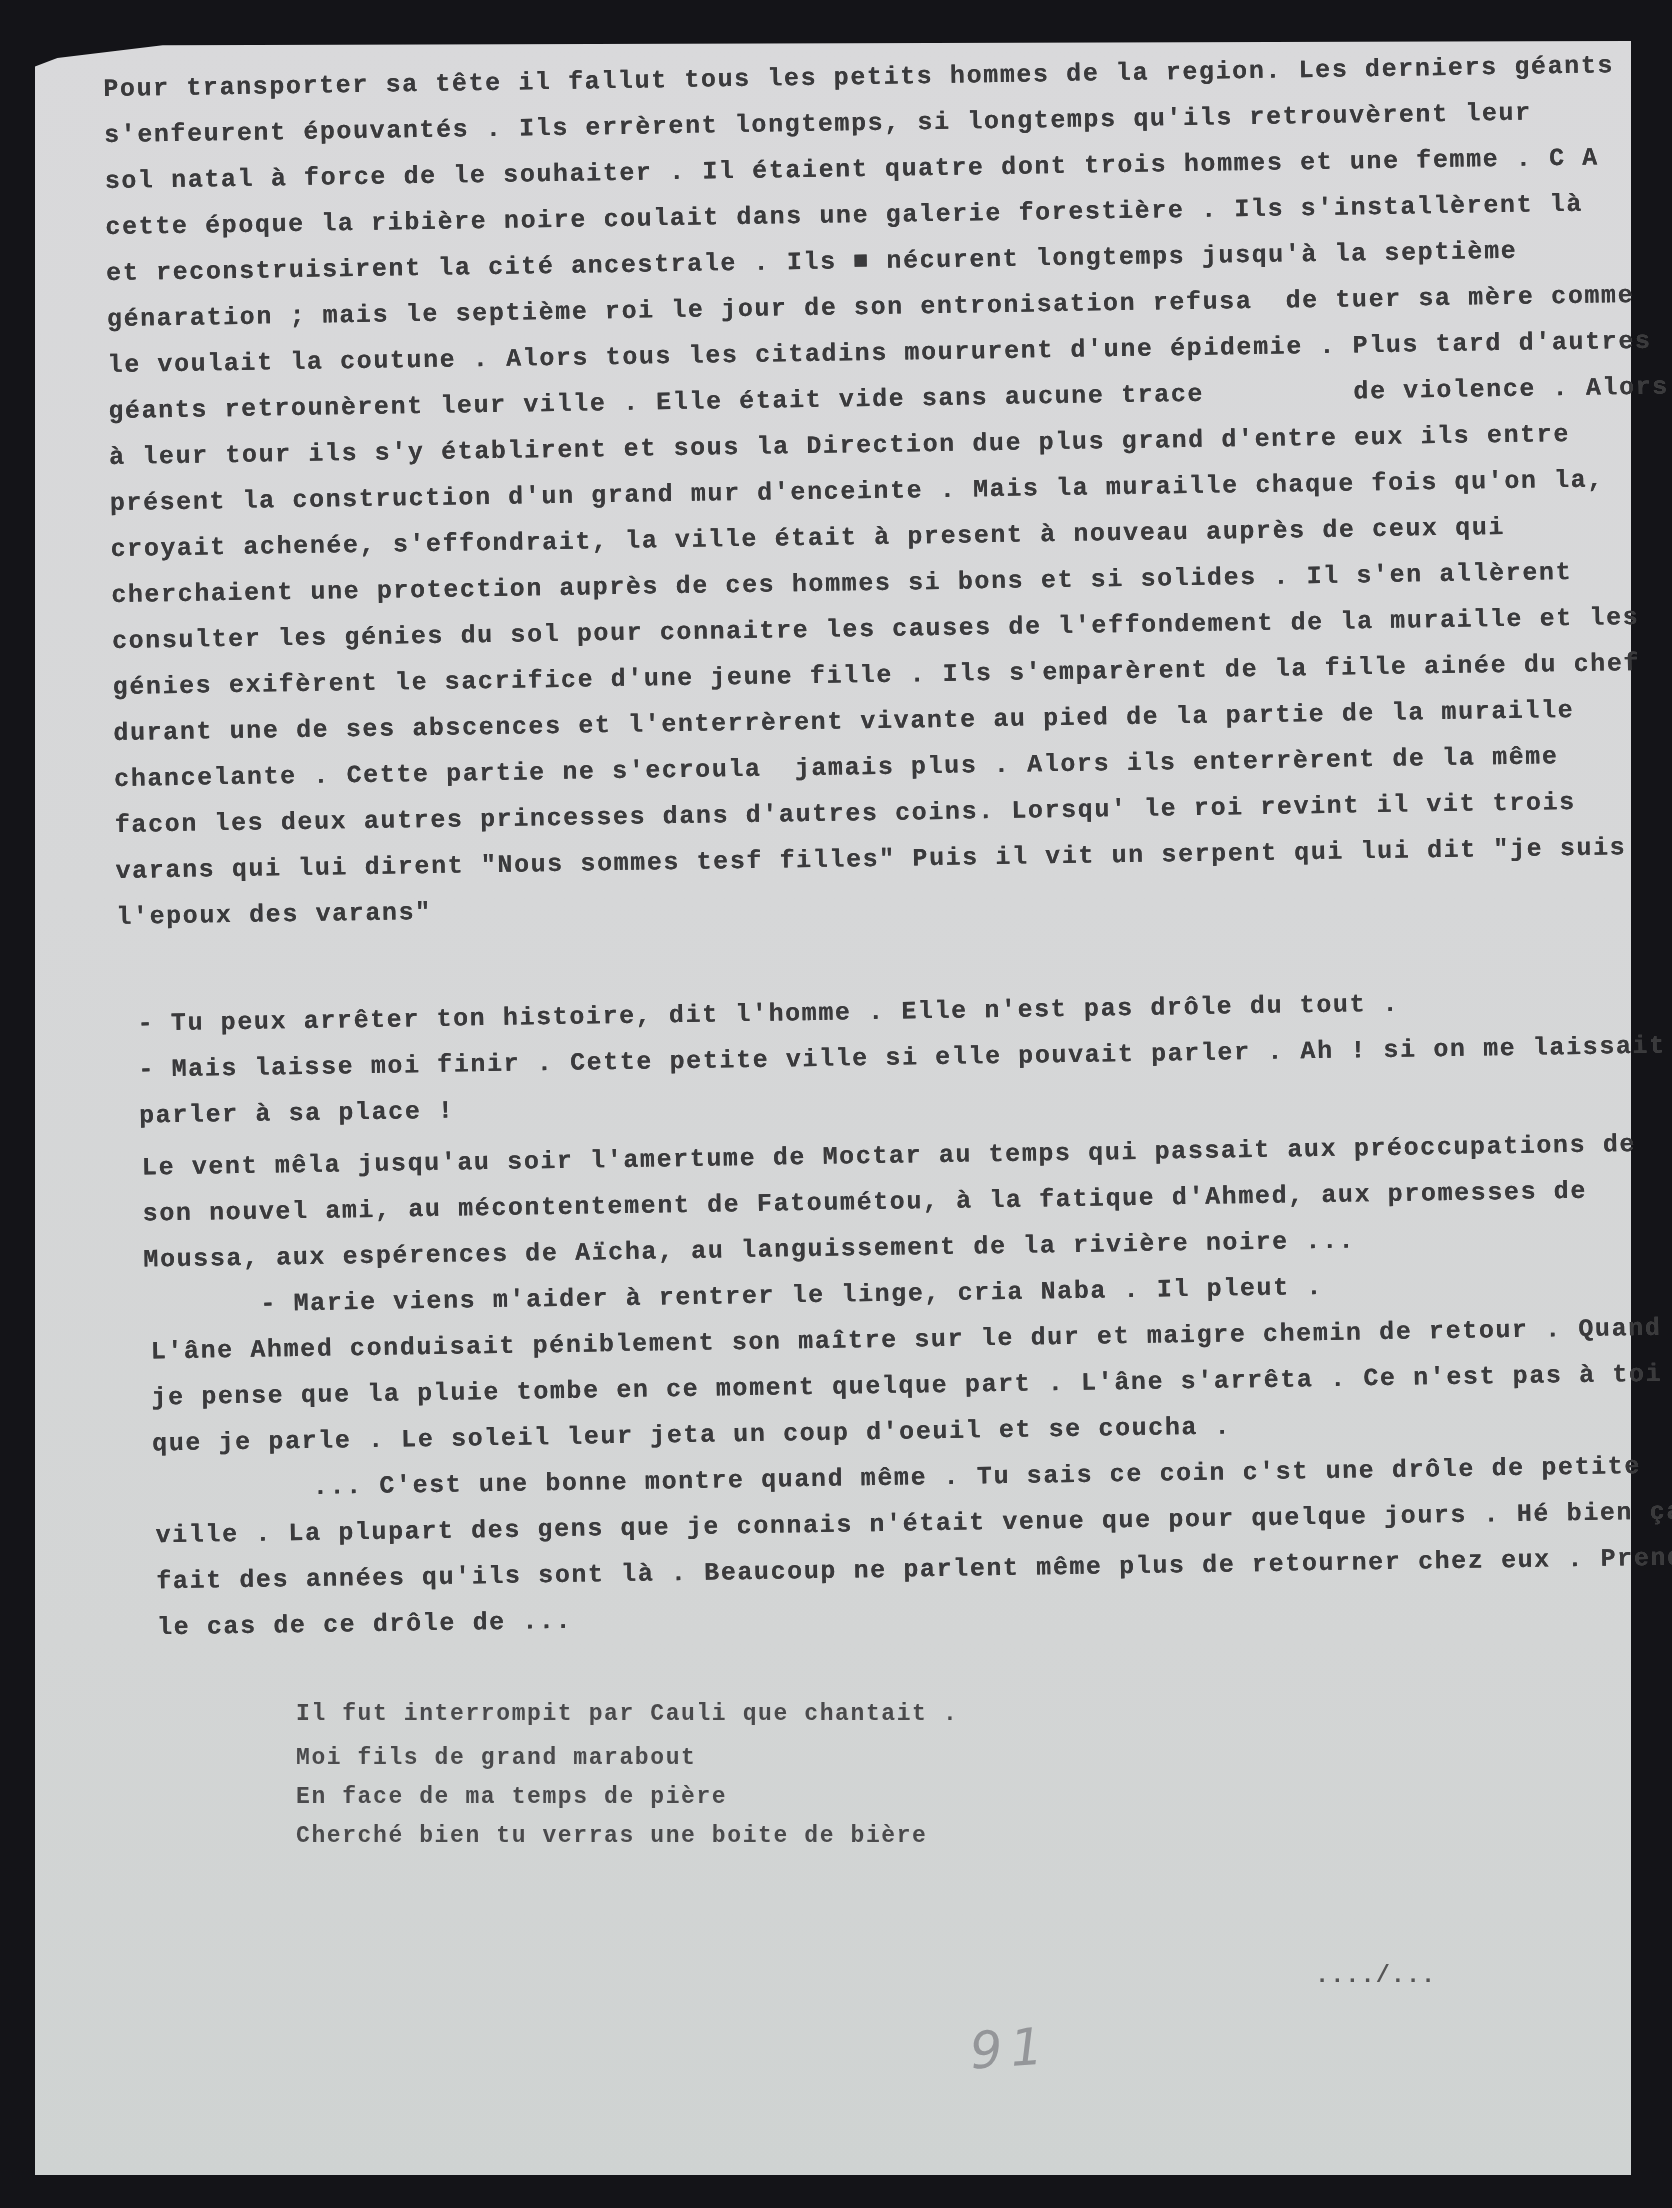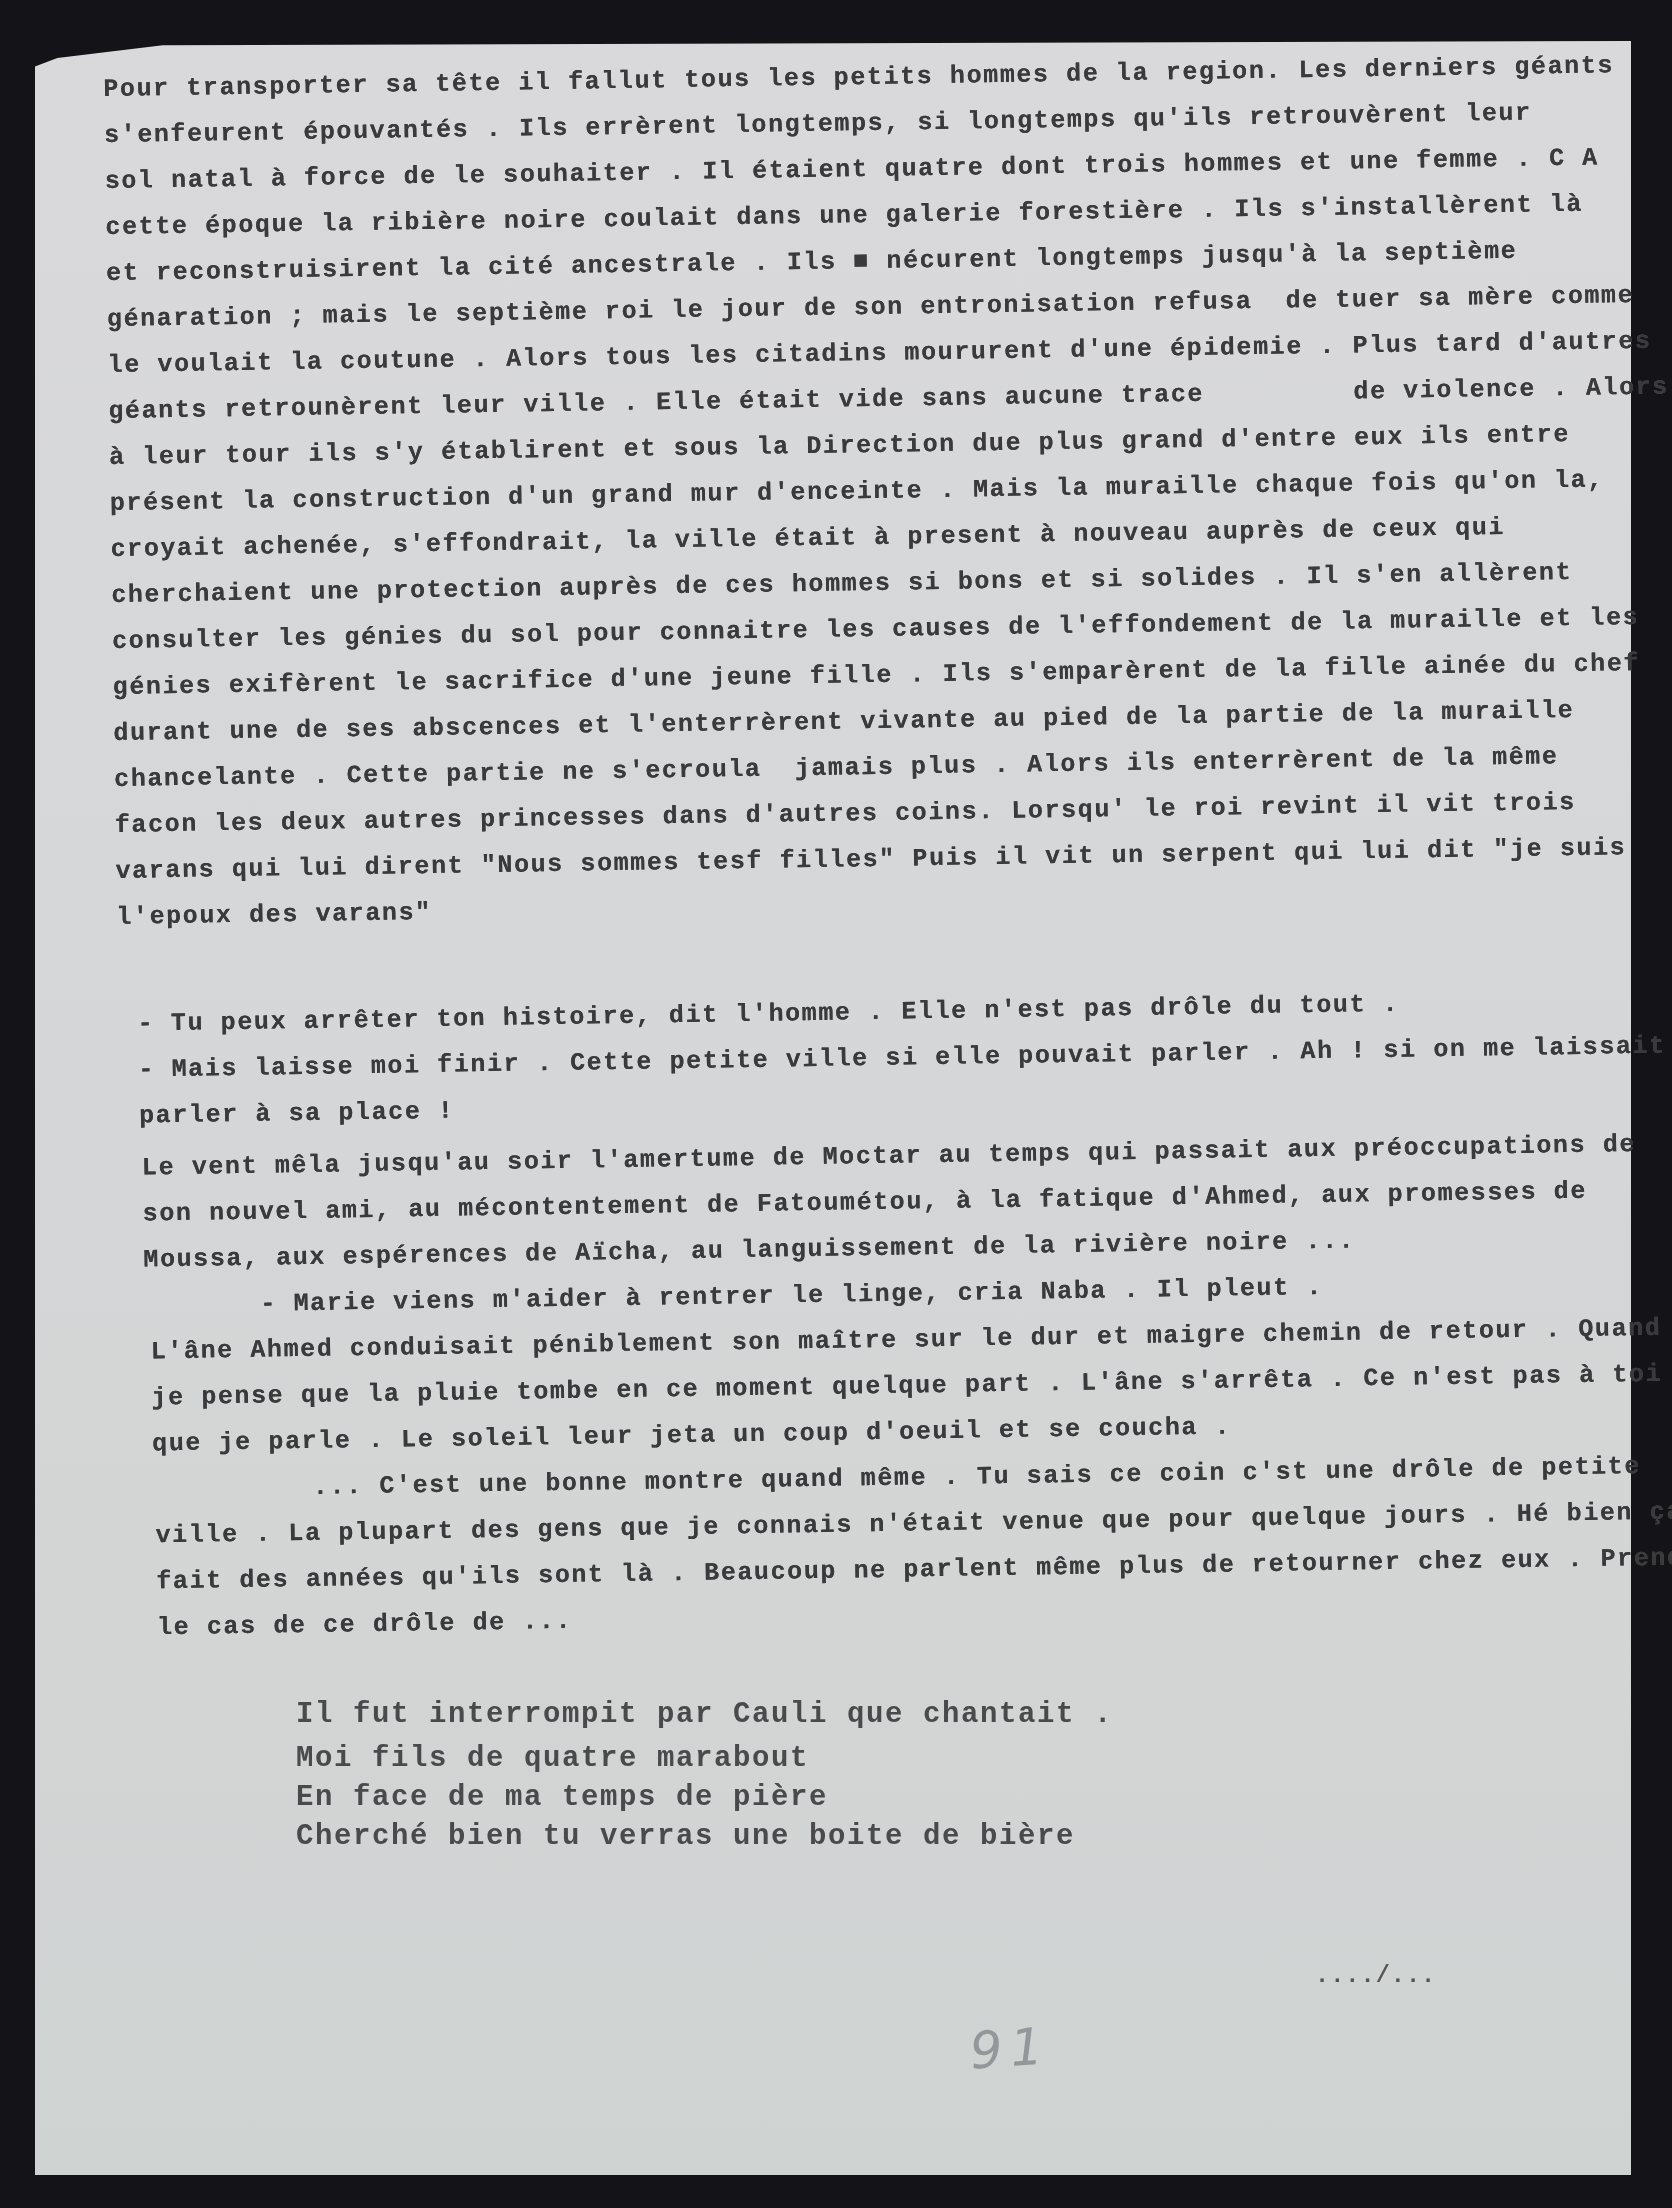--- a/index.html
+++ b/index.html
@@ -44,21 +44,21 @@
     }
     .gap { height: 61px; }
     .gap-small { height: 5.9px; }
     .indent1 { padding-left: 138px; }
     .indent2 { padding-left: 158px; }
     .song {
       position: absolute;
       left: 296px;
       top: 1692px;
       color: #4a4a4c;
-      font-size: 29px;
+      font-size: 23px;
       letter-spacing: 1.6px;
       font-weight: bold;
     }
     .song .line { line-height: 39px; height: 39px; }
     .song .first { line-height: 45px; height: 45px; margin-bottom: 2px; }
     .continuation {
       position: absolute;
       left: 1315px;
       top: 1962px;
       color: #555;
@@ -134,21 +134,21 @@
   <div style="padding-left:29.6px;">
     <div class="line indent2">... C'est une bonne montre quand même . Tu sais ce coin c'st une drôle de petite</div>
     <div class="line">ville . La plupart des gens que je connais n'était venue que pour quelque jours . Hé bien ça</div>
     <div class="line">fait des années qu'ils sont là . Beaucoup ne parlent même plus de retourner chez eux . Prends</div>
     <div class="line">le cas de ce drôle de ...</div>
   </div>
 </div>
 
 <div class="song">
   <div class="line first">Il fut interrompit par Cauli que chantait .</div>
-  <div class="line">Moi fils de quatre marabout</div>
+  <div class="line">Moi fils de grand marabout</div>
   <div class="line">En face de ma temps de pière</div>
   <div class="line">Cherché bien tu verras une boite de bière</div>
 </div>
 
 <div class="continuation">..../...</div>
 
 <div class="page-number">91</div>
 
 
 </body></html>

